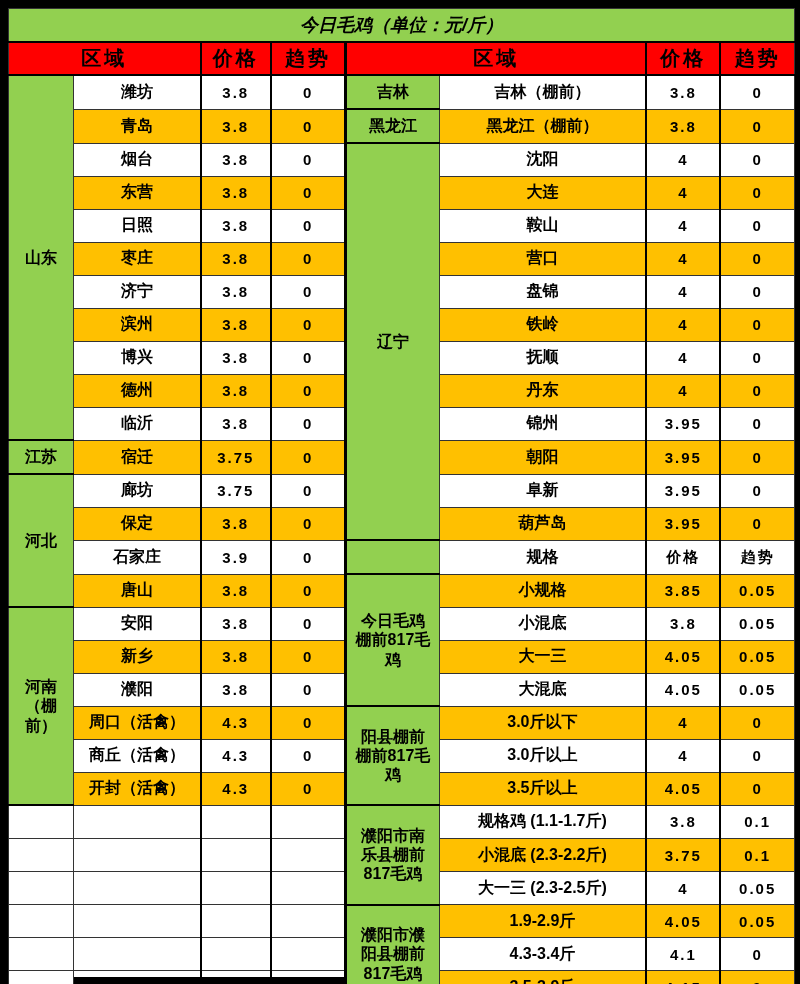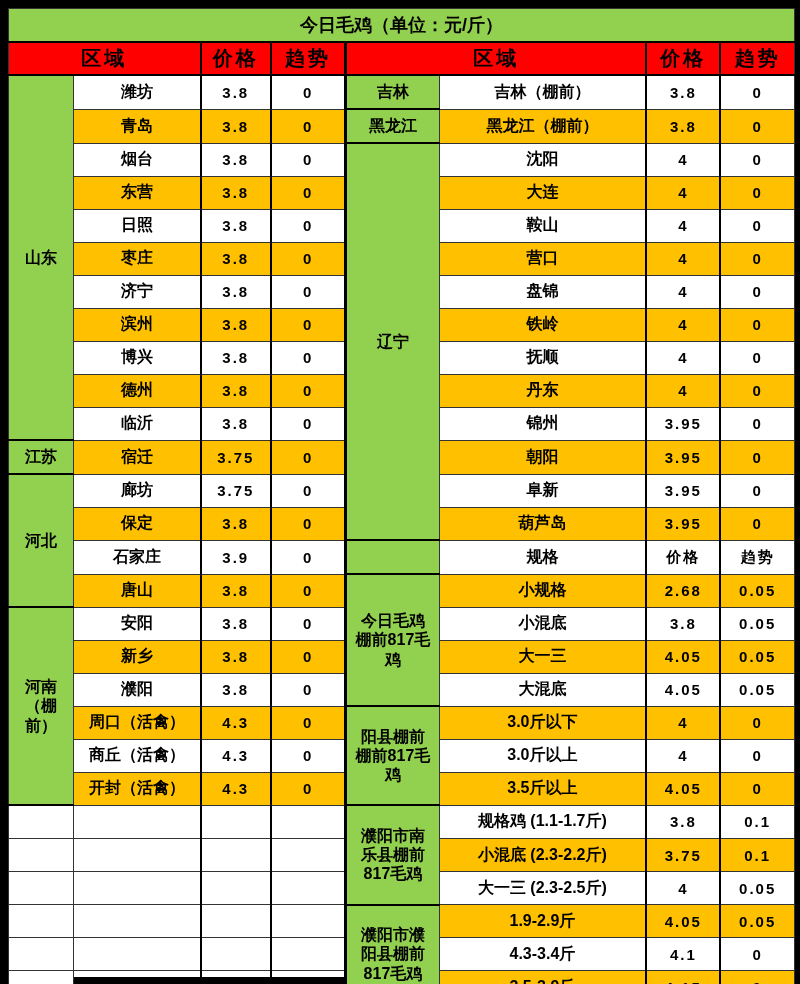--- a/index.html
+++ b/index.html
@@ -19,20 +19,21 @@
   td {
     border: 1px solid #333;
     text-align: center; vertical-align: middle;
     padding: 0 1px; overflow: hidden;
     font-size: 16px; height: 32px;
   }
   tr.title-row td {
     background: var(--green, #92D050);
     font-size: 18px; height: 32px;
     border-bottom: 2px solid #000;
+    font-style: italic;
   }
   tr.header-row td {
     background: var(--red, #FF0000);
     font-size: 20px; height: 31px;
     letter-spacing: 3px;
     border-bottom: 2px solid #000;
   }
   td.prov {
     background: var(--green, #92D050);
     white-space: pre-line; line-height: 1.2;
@@ -199,21 +200,21 @@
           <td class="trend sep2">趋势</td>
         </tr>
         <tr>
           <td class="city orange">唐山</td>
           <td class="price sep2 orange">3.8</td>
           <td class="trend sep2 orange">0</td>
           <td class="prov sep3" rowspan="4">今日毛鸡
 棚前817毛
 鸡</td>
           <td class="city orange">小规格</td>
-          <td class="price sep2 orange">2.68</td>
+          <td class="price sep2 orange">3.85</td>
           <td class="trend sep2 orange">0.05</td>
         </tr>
         <tr>
           <td class="prov" rowspan="6">河南
 （棚
 前）</td>
           <td class="city">安阳</td>
           <td class="price sep2">3.8</td>
           <td class="trend sep2">0</td>
           <td class="city">小混底</td>

